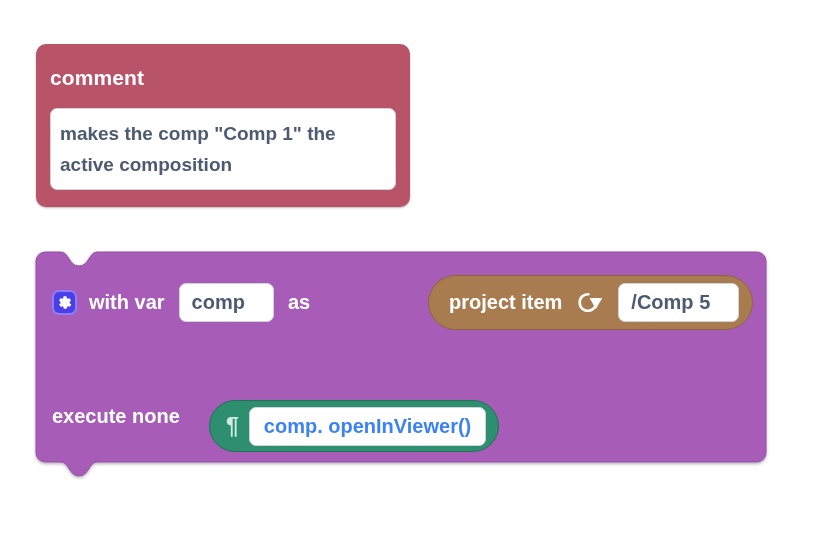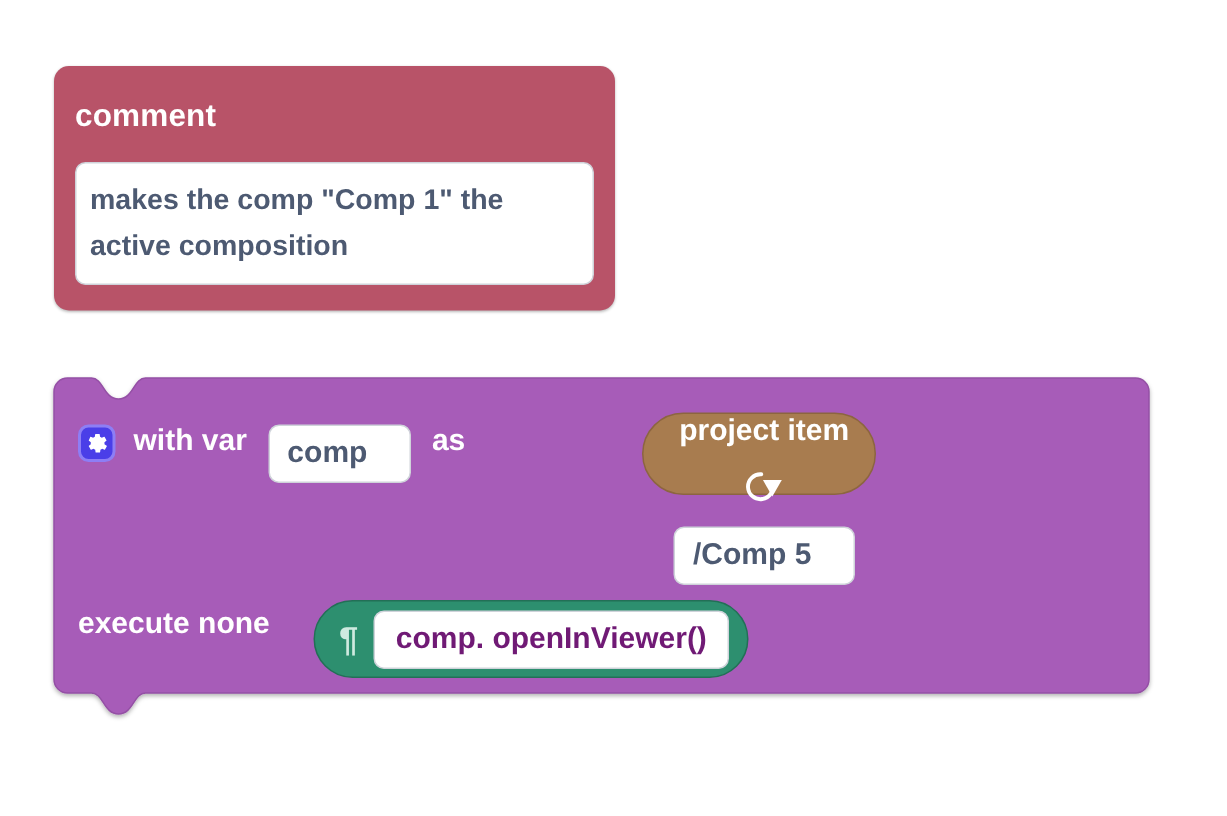--- a/index.html
+++ b/index.html
@@ -78,20 +78,21 @@
     position: absolute;
     left: 0;
     top: 0;
     width: 740px;
     height: 230px;
   }
 
   .row {
     position: absolute;
     display: flex;
+    align-items: center;
   }
   #row-withvar { left: 16px; top: 31px; }
   #row-resulttype { left: 16px; top: 92px; }
   #row-executecode { left: 16px; top: 153px; }
 
   .row-label {
     color: #ffffff;
     font-size: 20px;
     font-weight: bold;
     white-space: nowrap;
@@ -160,21 +161,20 @@
     top: 275px;
     height: 55px;
     background: #a87c4f;
     border: 1px solid #8c6540;
     border-radius: 28px;
     box-sizing: border-box;
     display: flex;
     align-items: center;
     padding: 0 13px 0 20px;
     gap: 13px;
-    flex-direction: column;
   }
   #project-item-label {
     color: #ffffff;
     font-size: 20px;
     font-weight: bold;
     white-space: nowrap;
   }
   #refresh-dropdown-icon { flex: none; display: block; }
 
   
@@ -196,21 +196,21 @@
     color: #cfeae0;
     font-size: 23px;
     font-weight: bold;
     line-height: 1;
     flex: none;
   }
   #code-text-field {
     background: #ffffff;
     border: 1px solid #cfd3da;
     border-radius: 7px;
-    color: #701a75;
+    color: #3b82f6;
     font-size: 20px;
     font-weight: bold;
     padding: 7px 14px 8px 14px;
     white-space: nowrap;
     line-height: 22px;
   }
 </style>
 </head>
 <body>
 

